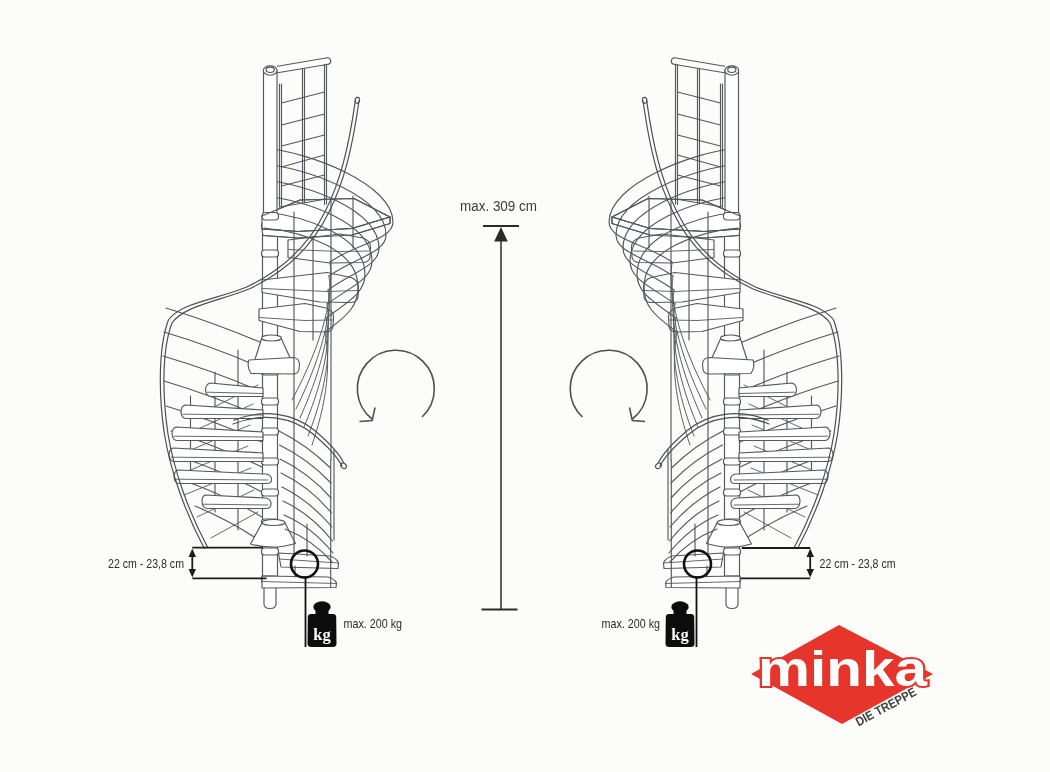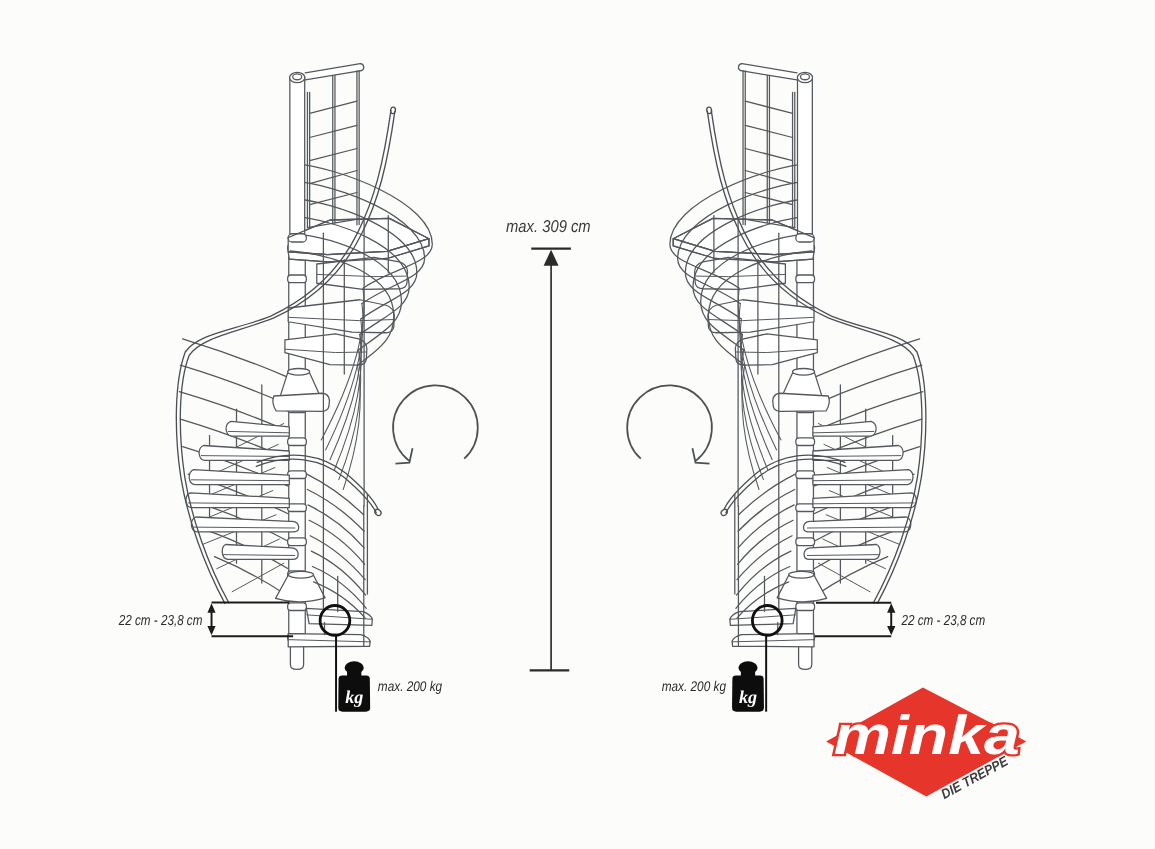--- a/index.html
+++ b/index.html
@@ -1,17 +1,17 @@
 <!DOCTYPE html>
 <html><head>
 <meta charset="utf-8">
 <style>
   html,body{margin:0;padding:0;background:#ffffff;}
   .page{position:relative;width:1050px;height:772px;overflow:hidden;background:#ffffff;
-        font-family:"Liberation Sans", sans-serif;font-style:italic;}
+        font-family:"Liberation Sans", sans-serif;}
   svg{display:block;}
 </style>
 </head>
 <body>
 <div class="page">
 <svg width="1050" height="772" viewBox="0 0 1050 772">
 <defs>
 <filter id="soften" x="-5%" y="-5%" width="110%" height="110%">
           <feGaussianBlur stdDeviation="0.33"></feGaussianBlur>
         </filter>

